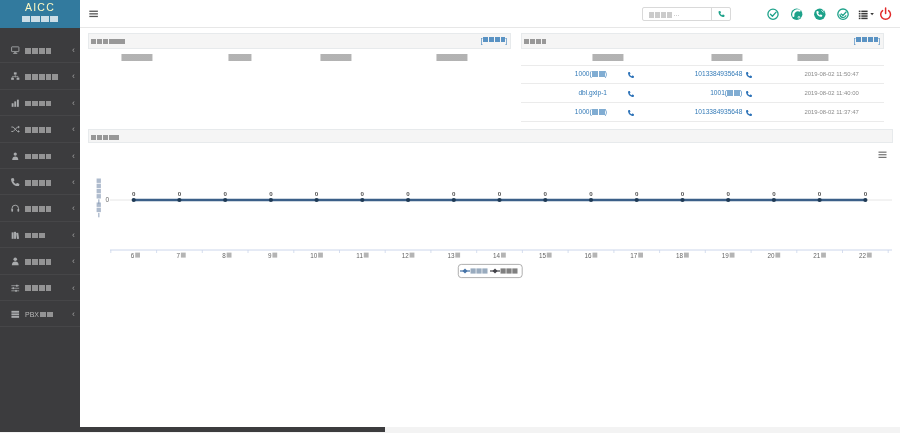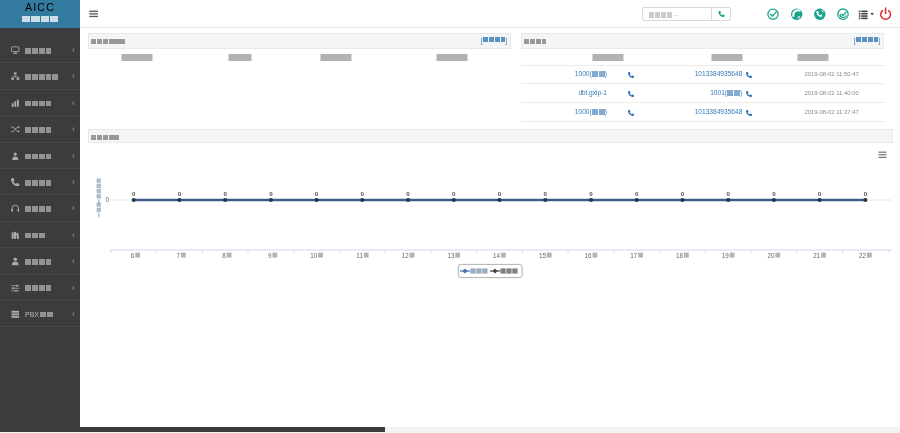--- a/index.html
+++ b/index.html
@@ -8,21 +8,21 @@
   background-image:repeating-linear-gradient(90deg, currentColor 0 var(--c), transparent var(--c) var(--p)); }
 .z58 { --c:5.1px; --p:5.85px; height:5.4px; }
 .z8  { --c:7.1px; --p:8px;   height:7px;   }
 .z69 { --c:5.9px; --p:6.85px; height:5.6px; }
 .z7  { --c:6.1px; --p:7px;   height:6.4px; }
 .z59 { --c:5.1px; --p:5.9px; height:5.4px; }
 .z95 { --c:8.2px; --p:9.4px; height:6.5px; }
 #nav { position:absolute; left:0; top:0; width:900px; height:28px; background:#fff;
   border-bottom:1px solid #e7e7e7; }
 #logo { position:absolute; left:0; top:0; width:80px; height:28px; background:#327a9e;
-  text-align:center; color:#000000; z-index:3; }
+  text-align:center; color:#fef9c3; z-index:3; }
 #logo .t1 { font-size:10.5px; letter-spacing:1.2px; margin-top:2px; line-height:11px; }
 #logo .t2 { margin-top:2.5px; font-size:0; line-height:0; }
 #logo .t2 .b { vertical-align:top; }
 #ham { position:absolute; left:89px; top:10px; }
 #searchbox { position:absolute; left:642px; top:6.7px; width:89px; height:14px;
   border:1px solid #d9d9d9; border-radius:2px; background:#fff; }
 #searchbox .ph { position:absolute; left:6px; top:3.2px; color:#a9a9a9; font-size:6.5px; }
 #searchbox .dots { position:absolute; left:30.5px; top:2px; color:#a9a9a9; font-size:7px; }
 #searchbox .btn { position:absolute; right:0; top:0; width:19px; height:100%;
   border-left:1px solid #d9d9d9; }

